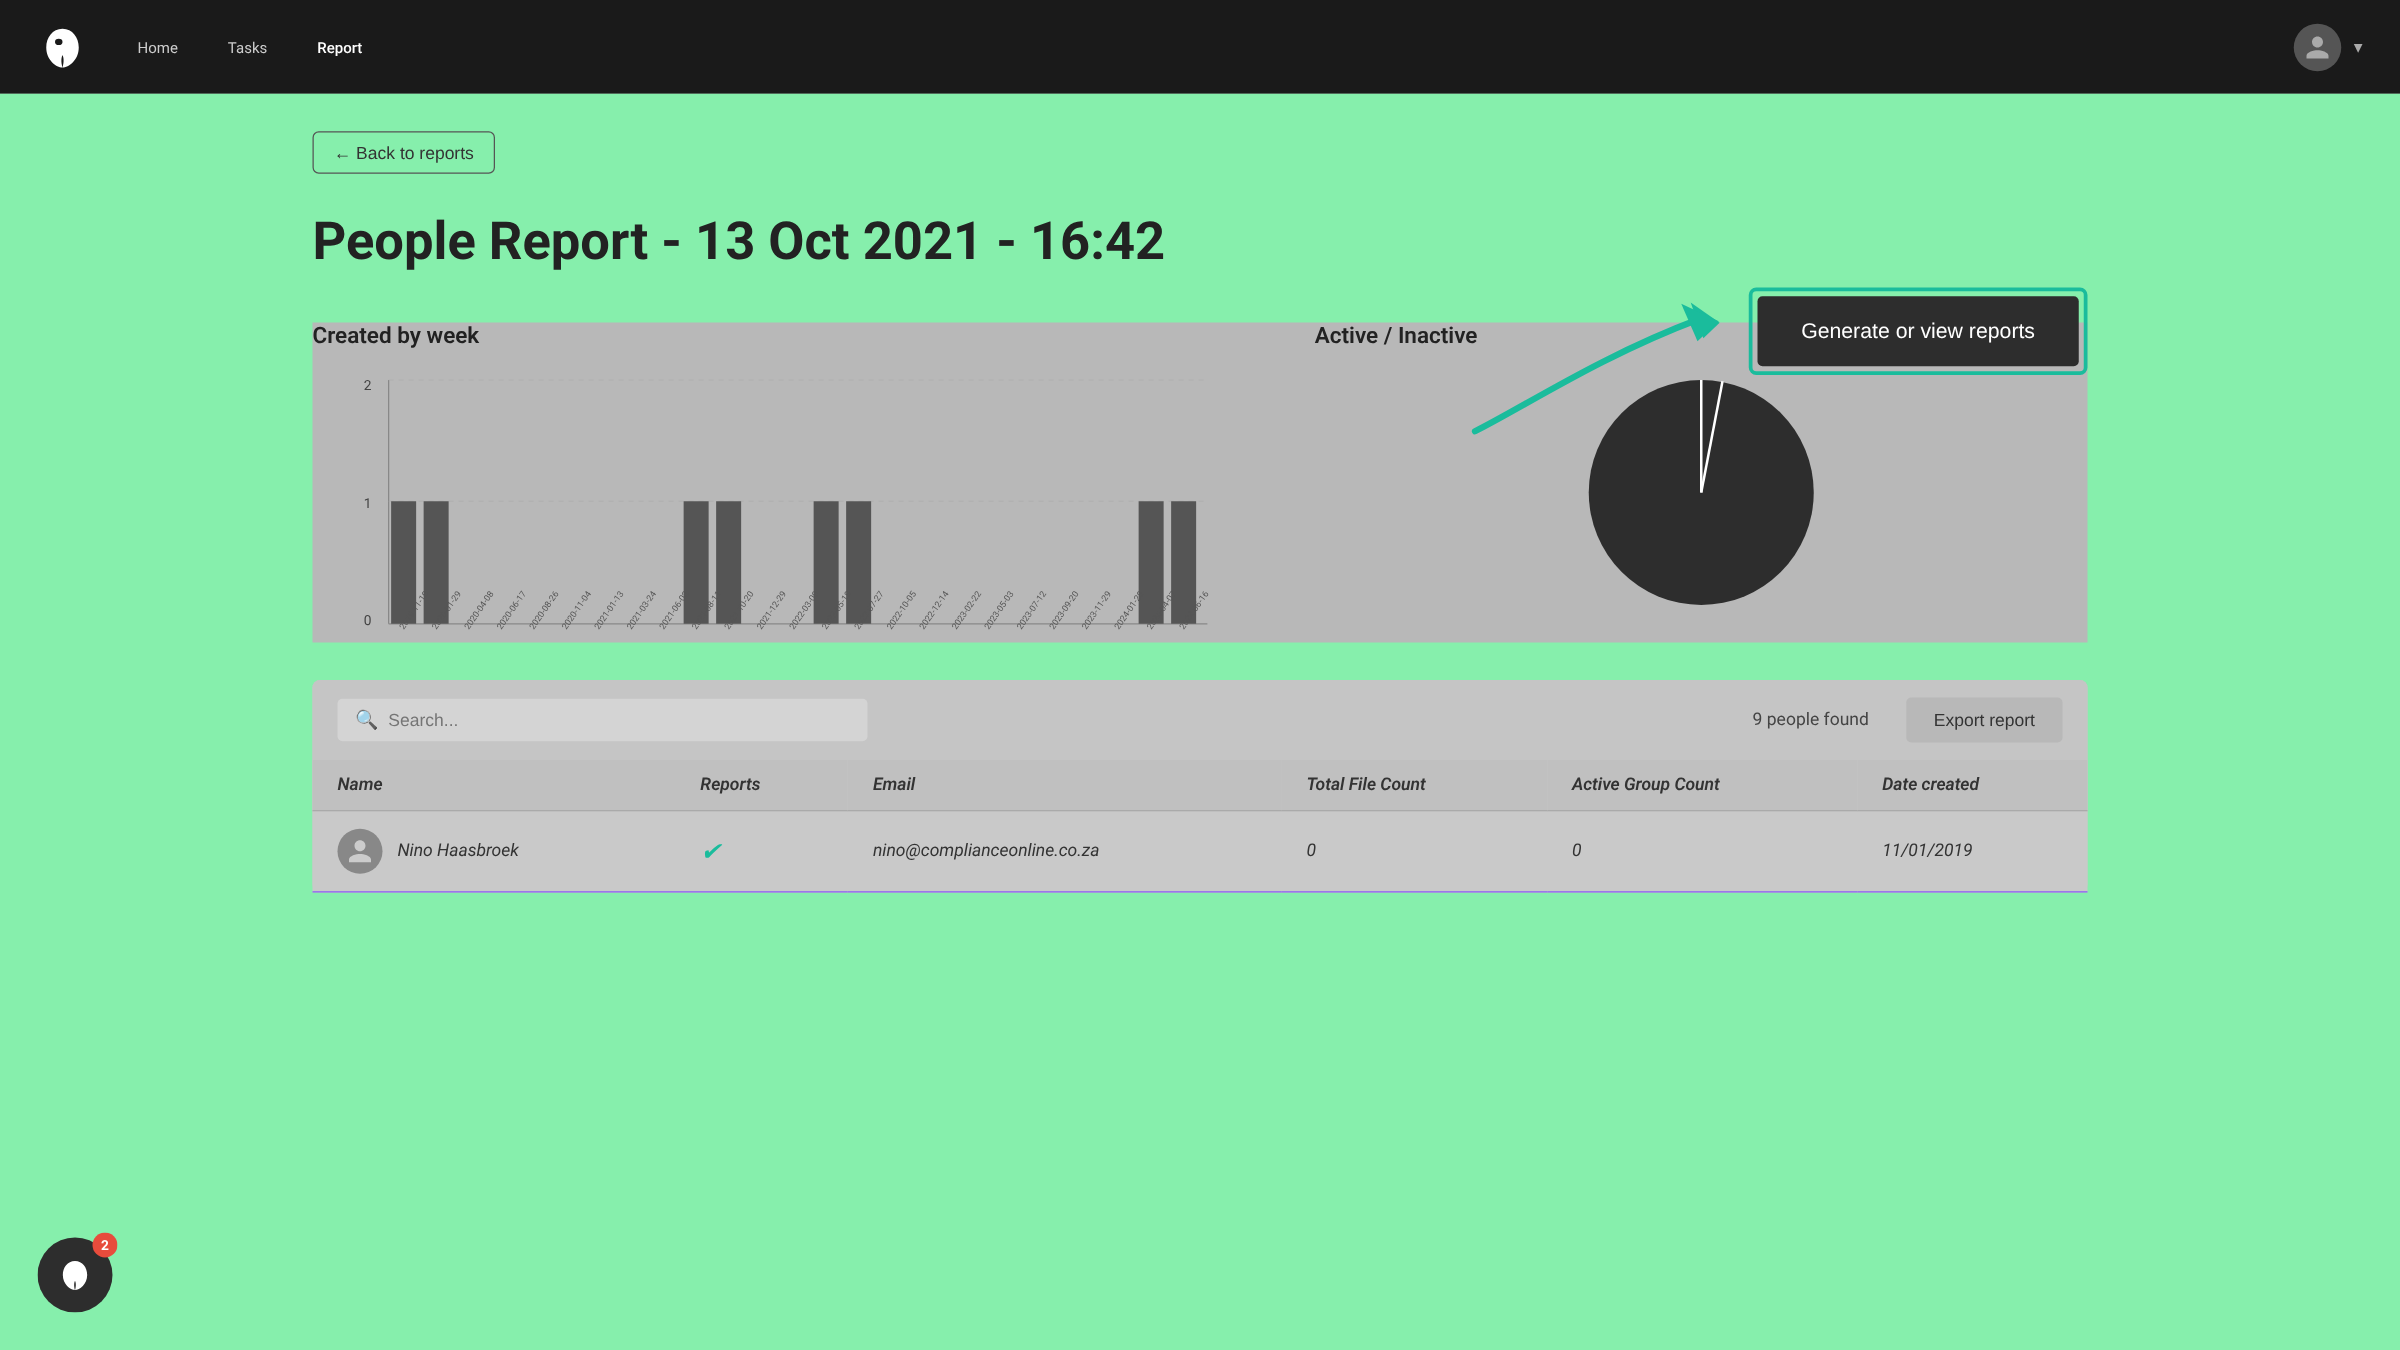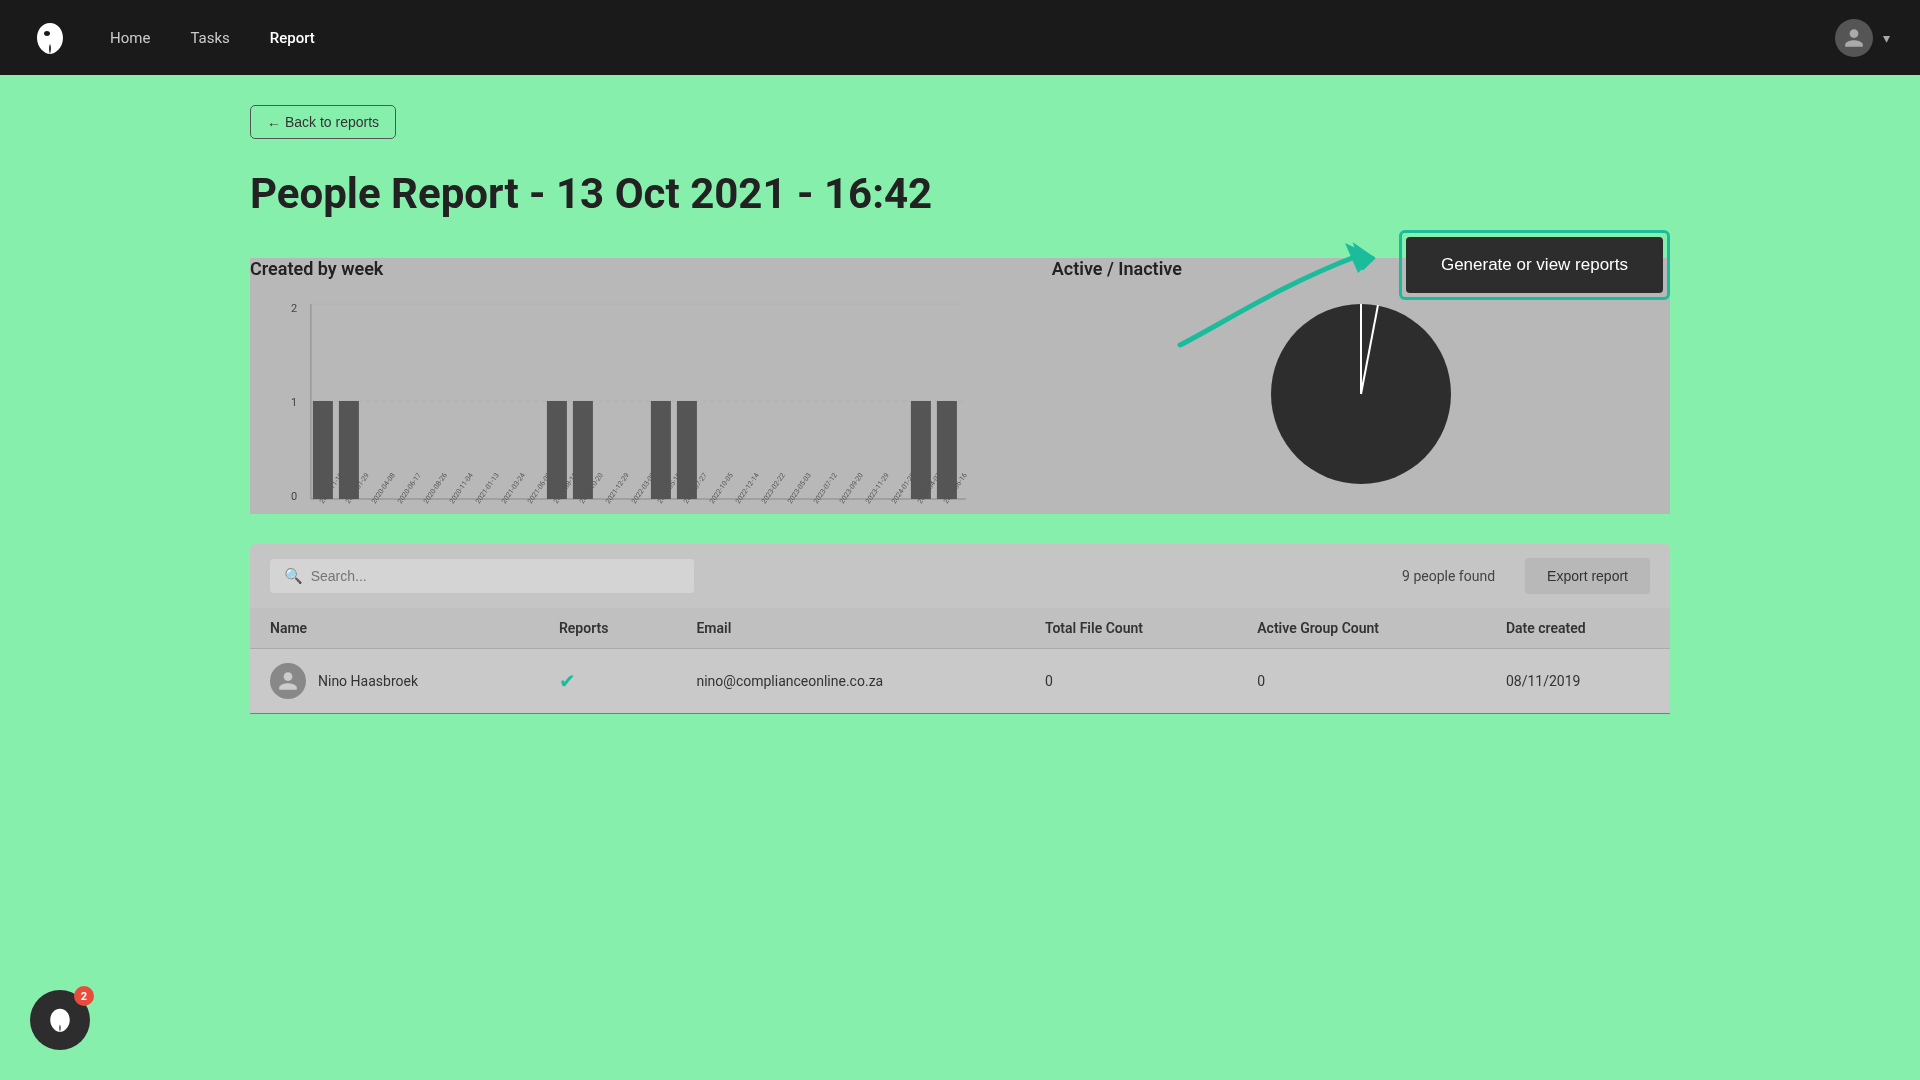--- a/index.html
+++ b/index.html
@@ -25,21 +25,21 @@
       width: 40px;
       height: 40px;
       margin-right: 40px;
     }
     .navbar-links {
       display: flex;
       gap: 40px;
     }
     .navbar-link {
       color: #ccc;
-      font-size: 15px;
+      font-size: 12px;
       cursor: pointer;
       text-decoration: none;
     }
     .navbar-link.active {
       color: #fff;
       font-weight: 500;
     }
     .navbar-right {
       position: absolute;
       right: 30px;
@@ -239,20 +239,21 @@
       font-size: 14px;
       color: #333;
       cursor: pointer;
     }
 
     
     .data-table {
       width: 100%;
       border-collapse: collapse;
       background: #c9c9c9;
+      font-style: italic;
     }
     .data-table th {
       text-align: left;
       padding: 12px 20px;
       font-size: 14px;
       font-weight: 600;
       color: #333;
       border-bottom: 1px solid #aaa;
       background: #c0c0c0;
     }
@@ -479,21 +480,21 @@
               </div>
               <span>Nino Haasbroek</span>
             </div>
           </td>
           <td>
             <span class="active-check">✔</span>
           </td>
           <td>nino@complianceonline.co.za</td>
           <td>0</td>
           <td>0</td>
-          <td>08/11/2019</td>
+          <td>11/01/2019</td>
         </tr>
       </tbody>
     </table>
   </div>
 
 </main>
 
 <div class="task-widget" style="position:fixed; bottom:30px; left:30px;">
   <svg viewBox="0 0 40 40" width="30" height="30" fill="white" xmlns="http://www.w3.org/2000/svg">
     <path d="M20 5 C12 5 7 12 7 20 C7 30 15 36 20 36 C20 36 18 30 20 26 C22 30 20 36 20 36 C25 36 33 30 33 20 C33 12 28 5 20 5 Z"></path>

